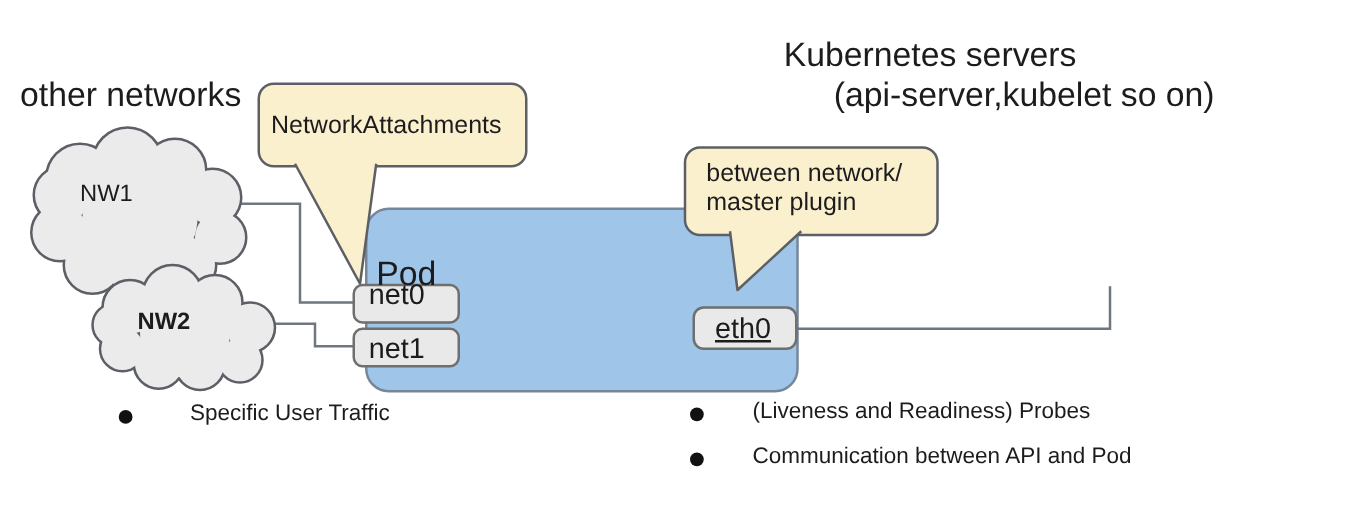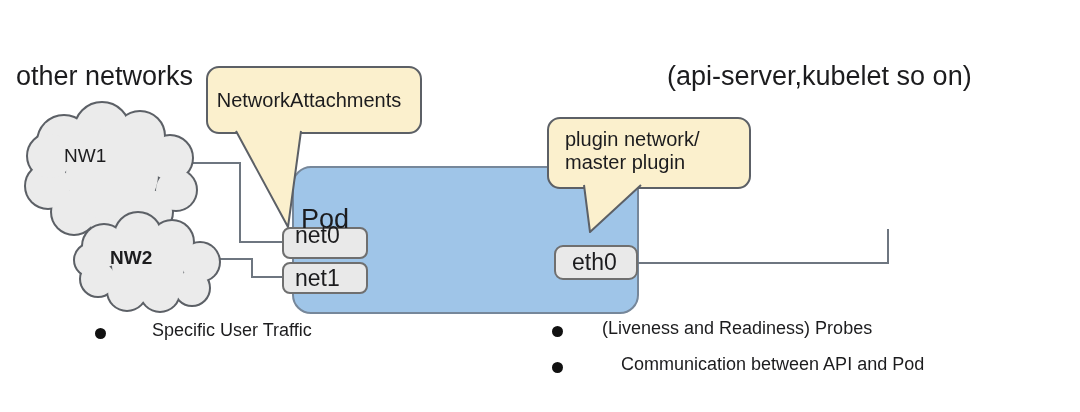--- a/index.html
+++ b/index.html
@@ -78,40 +78,41 @@
     <rect x="548" y="118" width="202" height="70" rx="12" fill="#fbf0cd" stroke="#5c6066" stroke-width="2"></rect>
     <path d="M584,185 L590,232 L641,185" fill="#fbf0cd" stroke="#5c6066" stroke-width="2" stroke-linejoin="round"></path>
 
     <rect x="283" y="228" width="84" height="30" rx="7" fill="#e9e9e9" stroke="#6f6f6f" stroke-width="2"></rect>
     <rect x="283" y="263" width="84" height="30" rx="7" fill="#e9e9e9" stroke="#6f6f6f" stroke-width="2"></rect>
     <rect x="555" y="246" width="82" height="33" rx="8" fill="#e9e9e9" stroke="#6f6f6f" stroke-width="2"></rect>
   </svg>
 
   <div class="t big" style="left:16px;top:61px;">other networks</div>
 
+  <div class="t big" style="left:627px;top:29px;">Kubernetes servers</div>
   <div class="t big" style="left:627px;top:61px;margin-left:40px;">(api-server,kubelet so on)</div>
 
   <div class="t nwlabel" style="left:64px;top:145px;">NW1</div>
   <div class="t nwlabel" style="left:110px;top:247px;font-weight:bold;">NW2</div>
 
   <div class="na-text callout-text">NetworkAttachments</div>
 
   <div class="cluster-text callout-text">
-    <div>plugin network/</div>
+    <div>between network/</div>
     <div>master plugin</div>
   </div>
 
   <div class="t big" style="left:301px;top:204px;">Pod</div>
 
   <div class="ifacelabel" style="left:295px;top:220px;line-height:30px;">net0</div>
   <div class="ifacelabel" style="left:295px;top:263px;line-height:30px;">net1</div>
-  <div class="ifacelabel" style="left:572px;top:246px;line-height:33px;">eth0</div>
+  <div class="ifacelabel" style="left:572px;top:246px;line-height:33px;text-decoration:underline;">eth0</div>
 
   <span class="dot" style="left:95px;top:328px;"></span>
   <div class="t bullet-text" style="left:152px;top:320px;">Specific User Traffic</div>
 
   <span class="dot" style="left:552px;top:326px;"></span>
   <div class="t bullet-text" style="left:602px;top:318px;">(Liveness and Readiness) Probes</div>
 
   <span class="dot" style="left:552px;top:362px;"></span>
-  <div class="t bullet-text" style="left:621px;top:354px;">Communication between API and Pod</div>
+  <div class="t bullet-text" style="left:602px;top:354px;">Communication between API and Pod</div>
 
 </div>
 
 </body></html>

